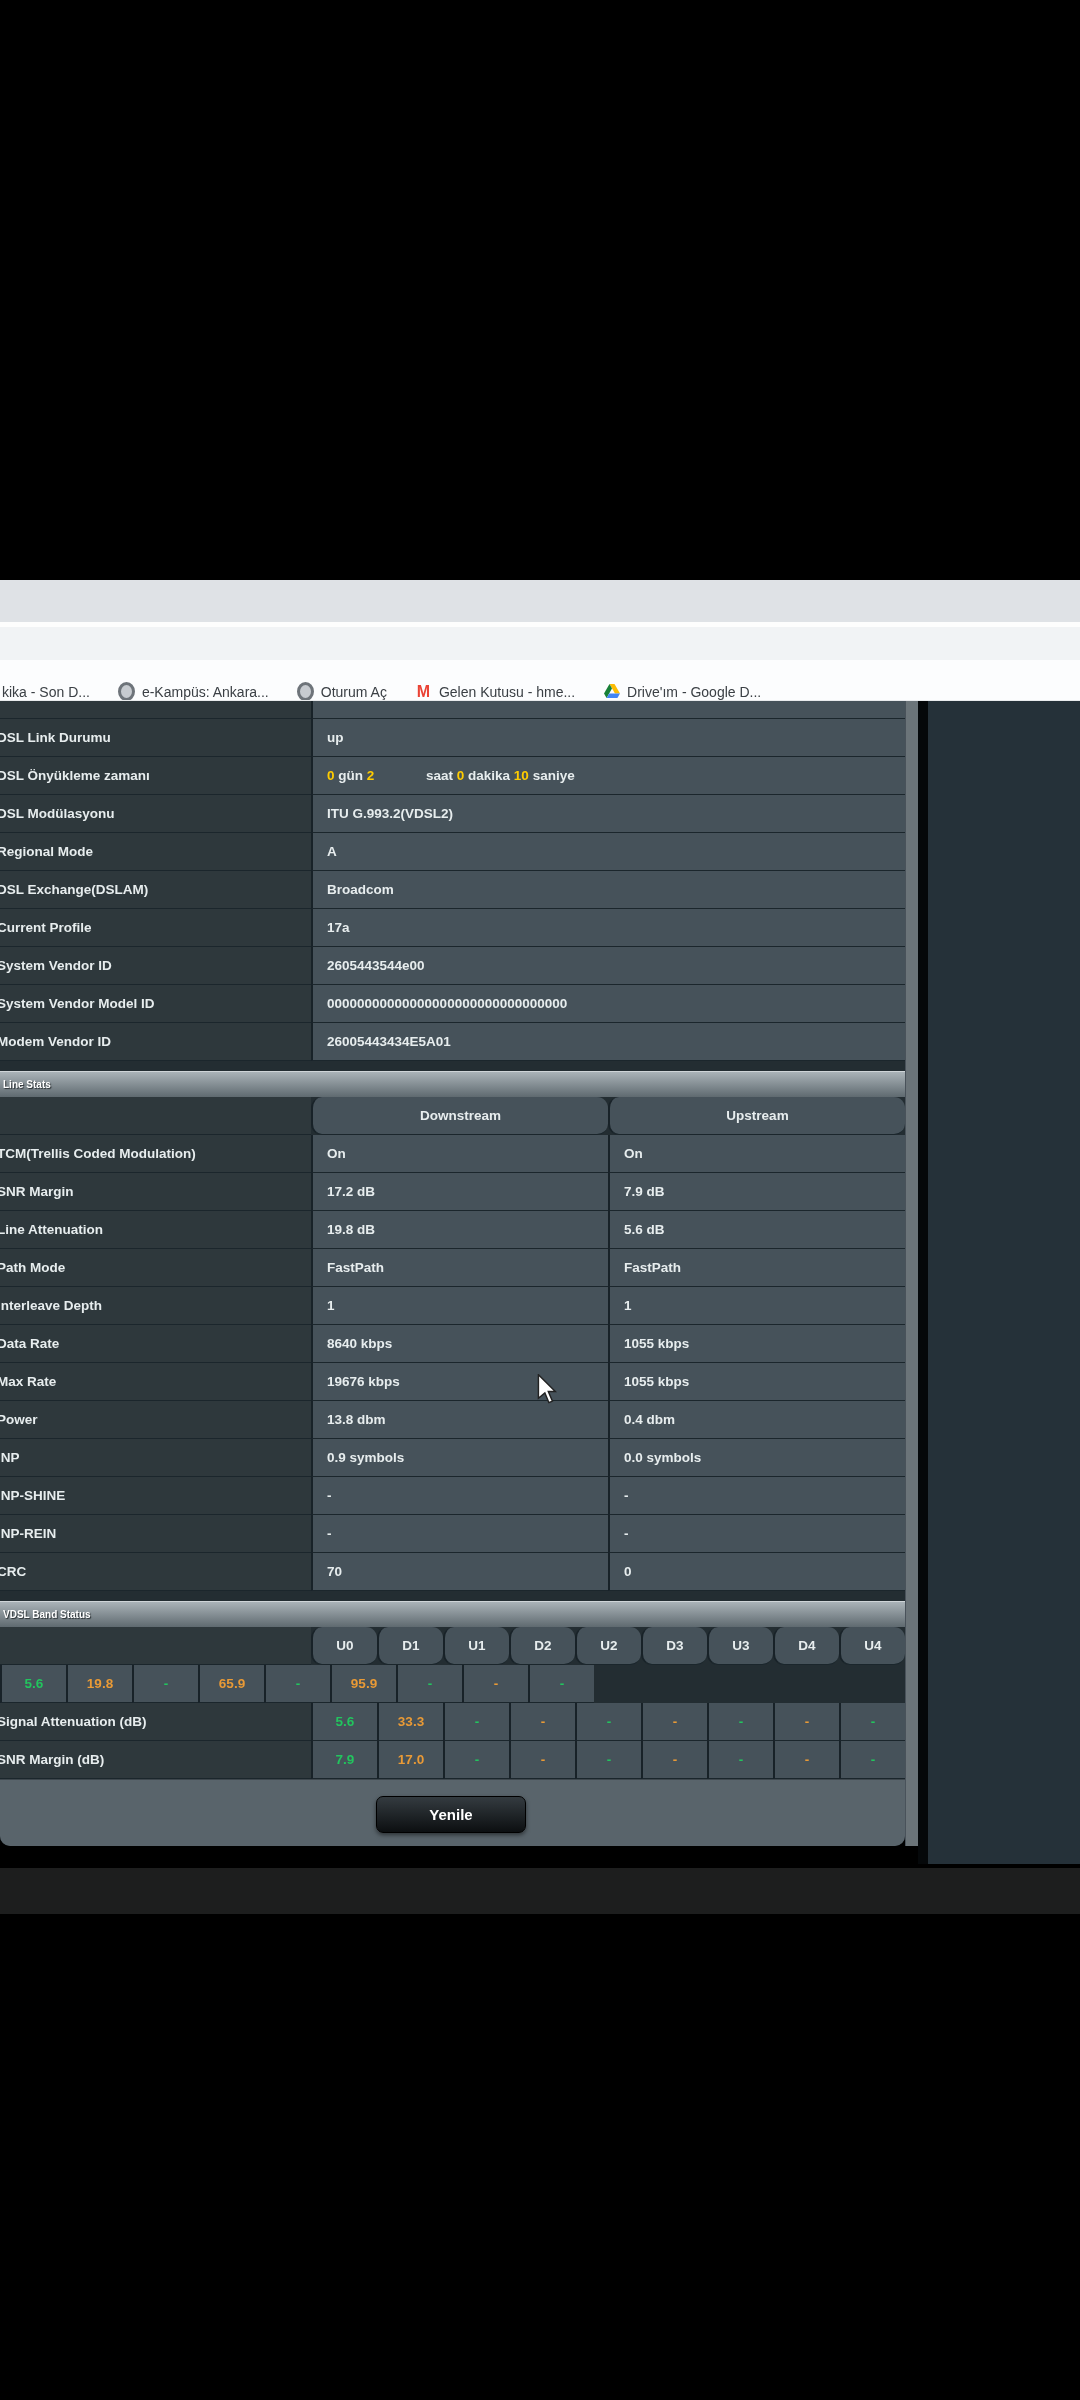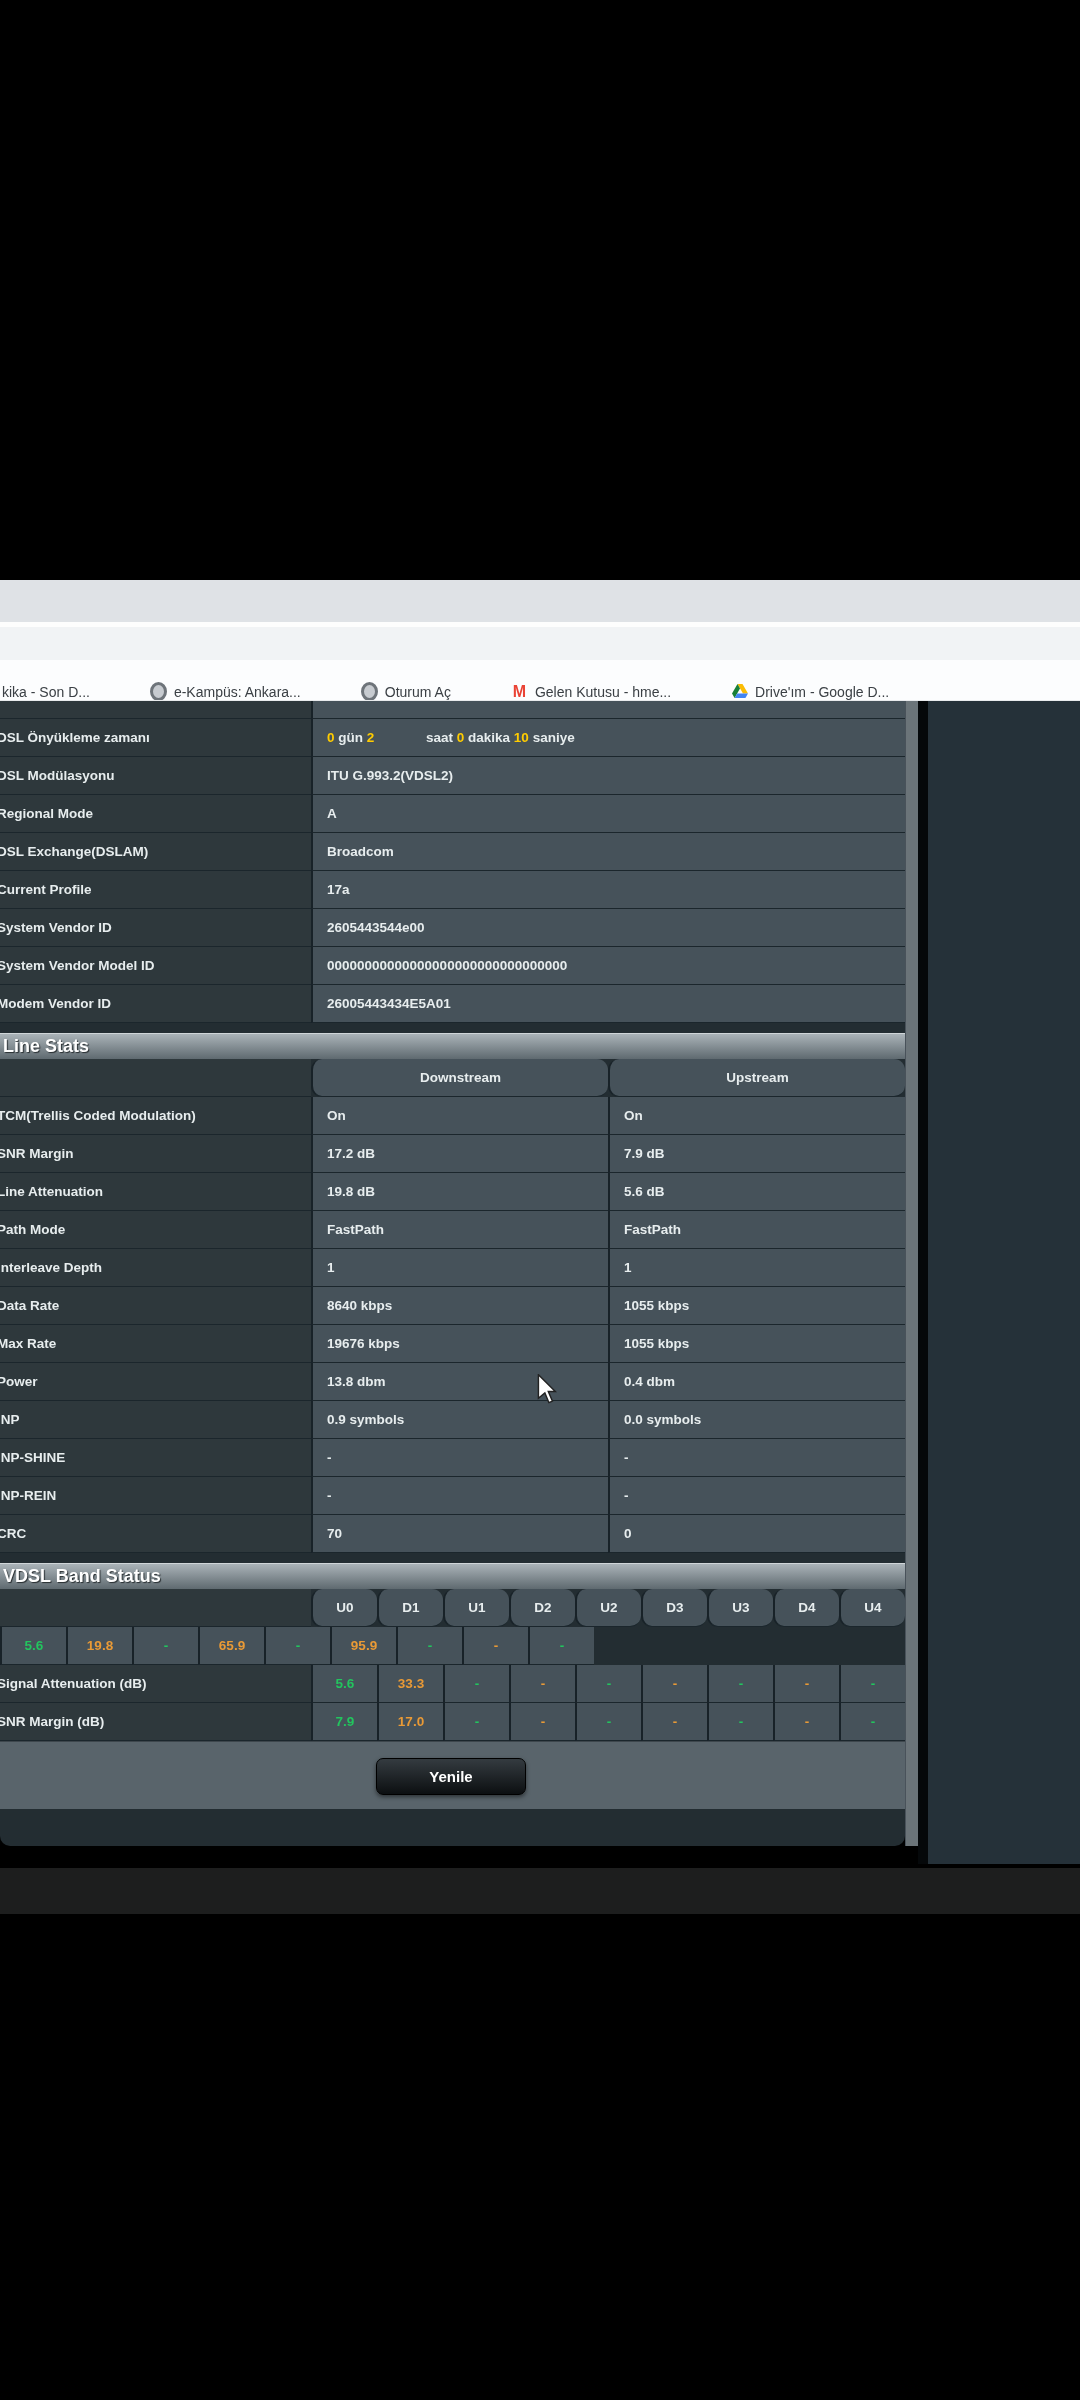--- a/index.html
+++ b/index.html
@@ -9,41 +9,41 @@
   }
   
   .tabstrip{position:absolute;left:0;top:580px;width:1080px;height:42px;background:#dfe2e6;}
   .chrome-gap{position:absolute;left:0;top:622px;width:1080px;height:5px;background:#fdfdfd;}
   .toolbar{position:absolute;left:0;top:627px;width:1080px;height:33px;background:#f1f3f5;}
   .bookmarks{
     position:absolute;left:0;top:660px;width:1080px;height:41px;background:#fcfdfe;
     display:flex;align-items:flex-end;border-bottom:1px solid #e9ebed;box-sizing:border-box;
     color:#3b4045;font-size:14px;white-space:nowrap;overflow:hidden;
   }
-  .bm-item{display:flex;align-items:center;margin-right:28px;flex:none;margin-left:32px;}
+  .bm-item{display:flex;align-items:center;margin-right:28px;flex:none;}
   .bm-item:first-child{margin-left:2px;}
   .bm-ico{width:17px;height:17px;margin-right:7px;display:flex;align-items:center;justify-content:center;flex:none;}
   .bm-globe{width:13px;height:13px;border-radius:50%;background:#c7cbd0;border:3px solid #6e747a;box-sizing:content-box;}
   .bm-gmail{color:#ea4335;font-weight:bold;font-size:16px;line-height:16px;}
   
   .page{
     position:absolute;left:0;top:701px;width:905px;height:1145px;background:#232d32;
     border-radius:0 0 10px 10px;overflow:hidden;color:#e7edee;font-weight:bold;font-size:13.5px;
   }
   .row{display:flex;height:38px;box-sizing:border-box;}
   .sliver{height:18px;}
   .cell{box-sizing:border-box;display:flex;align-items:center;border-bottom:1px solid #1b262c;}
   .lbl{width:311px;background:#2e383c;padding-left:0;flex:none;}
   .lbl span{display:block;margin-left:-3px;white-space:nowrap;}
   .val{flex:1;background:#46525a;border-left:2px solid #182228;padding-left:14px;}
   .hl{color:#ffcc00;}
   .secbar{
     height:26px;margin-top:10px;display:flex;align-items:center;padding-left:3px;
     background:linear-gradient(#aab3b8,#5f6a70);border-top:1px solid #cfd5d8;
-    color:#fff;font-size:18px;text-shadow:1px 1px 1px rgba(20,25,28,.8);box-sizing:border-box;
+    color:#fff;font-size:10px;text-shadow:1px 1px 1px rgba(20,25,28,.8);box-sizing:border-box;
   }
   .hdr{justify-content:center;padding-left:0;border-radius:11px;}
   .c-down,.c-up{width:297px;flex:none;}
   .band-cell{width:66px;flex:none;justify-content:center;padding-left:0;}
   .u{color:#22c55e;text-align:right;}
   .d{color:#e99a36;}
   .btnpanel{position:relative;height:67px;background:#59646b;border-top:1px solid #3e474d;}
   .refresh-btn{
     position:absolute;left:376px;top:16px;width:150px;height:37px;
     background:linear-gradient(#343b40,#0c0f11);border:1px solid #000;border-radius:7px;
@@ -99,20 +99,26 @@
 
 <div class="page">
   <div class="row sliver">
     <div class="cell lbl"></div>
     <div class="cell val"></div>
   </div>
 
   <div id="dsl-table">
       <div class="row">
         <div class="cell lbl">
+          <span>DSL Link Durumu</span>
+        </div>
+        <div class="cell val">up</div>
+      </div>
+      <div class="row">
+        <div class="cell lbl">
           <span>DSL Önyükleme zamanı</span>
         </div>
         <div class="cell val">
           <span class="hl" style="white-space: pre;">0</span>
           <span style="white-space: pre;"> gün </span>
           <span class="hl" style="white-space: pre;">2</span>
           <span style="white-space: pre; margin-left: 48px;"> saat </span>
           <span class="hl" style="white-space: pre;">0</span>
           <span style="white-space: pre;"> dakika </span>
           <span class="hl" style="white-space: pre;">10</span>

